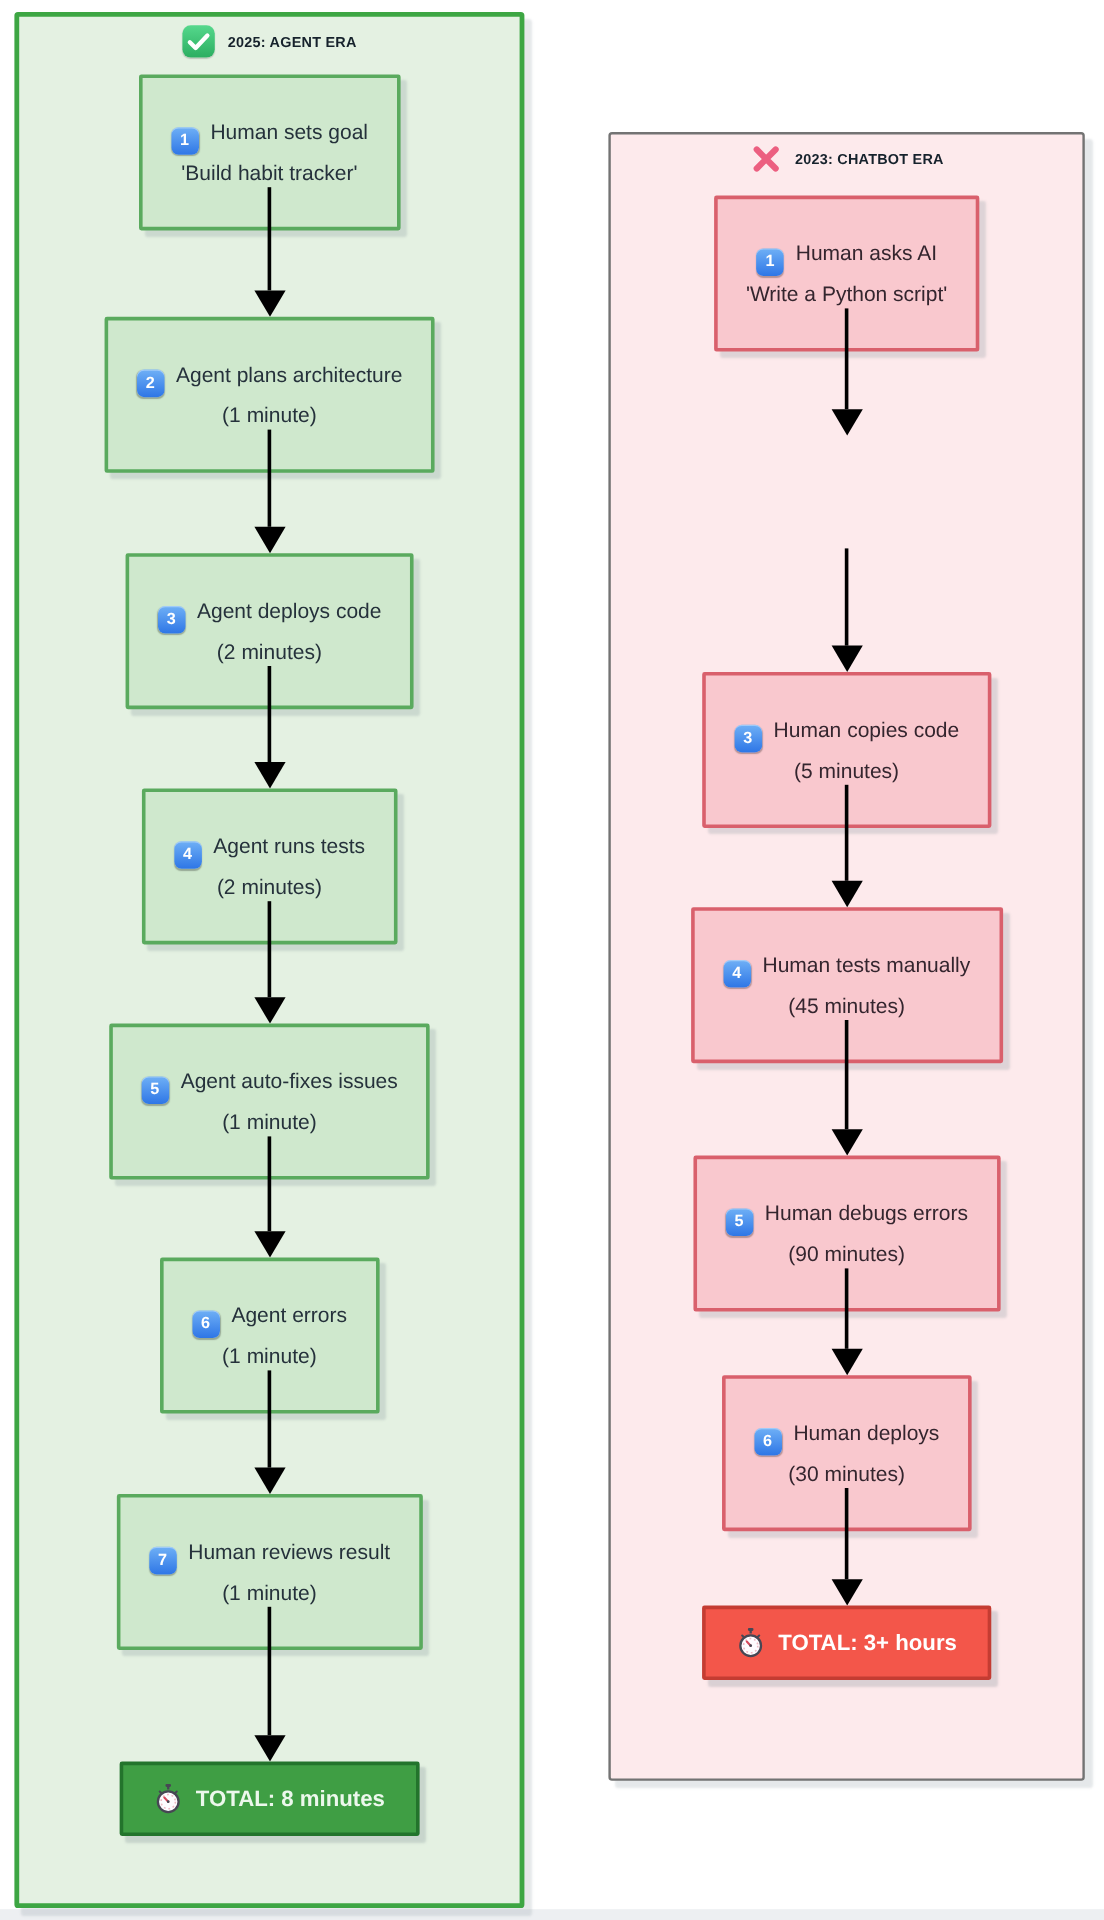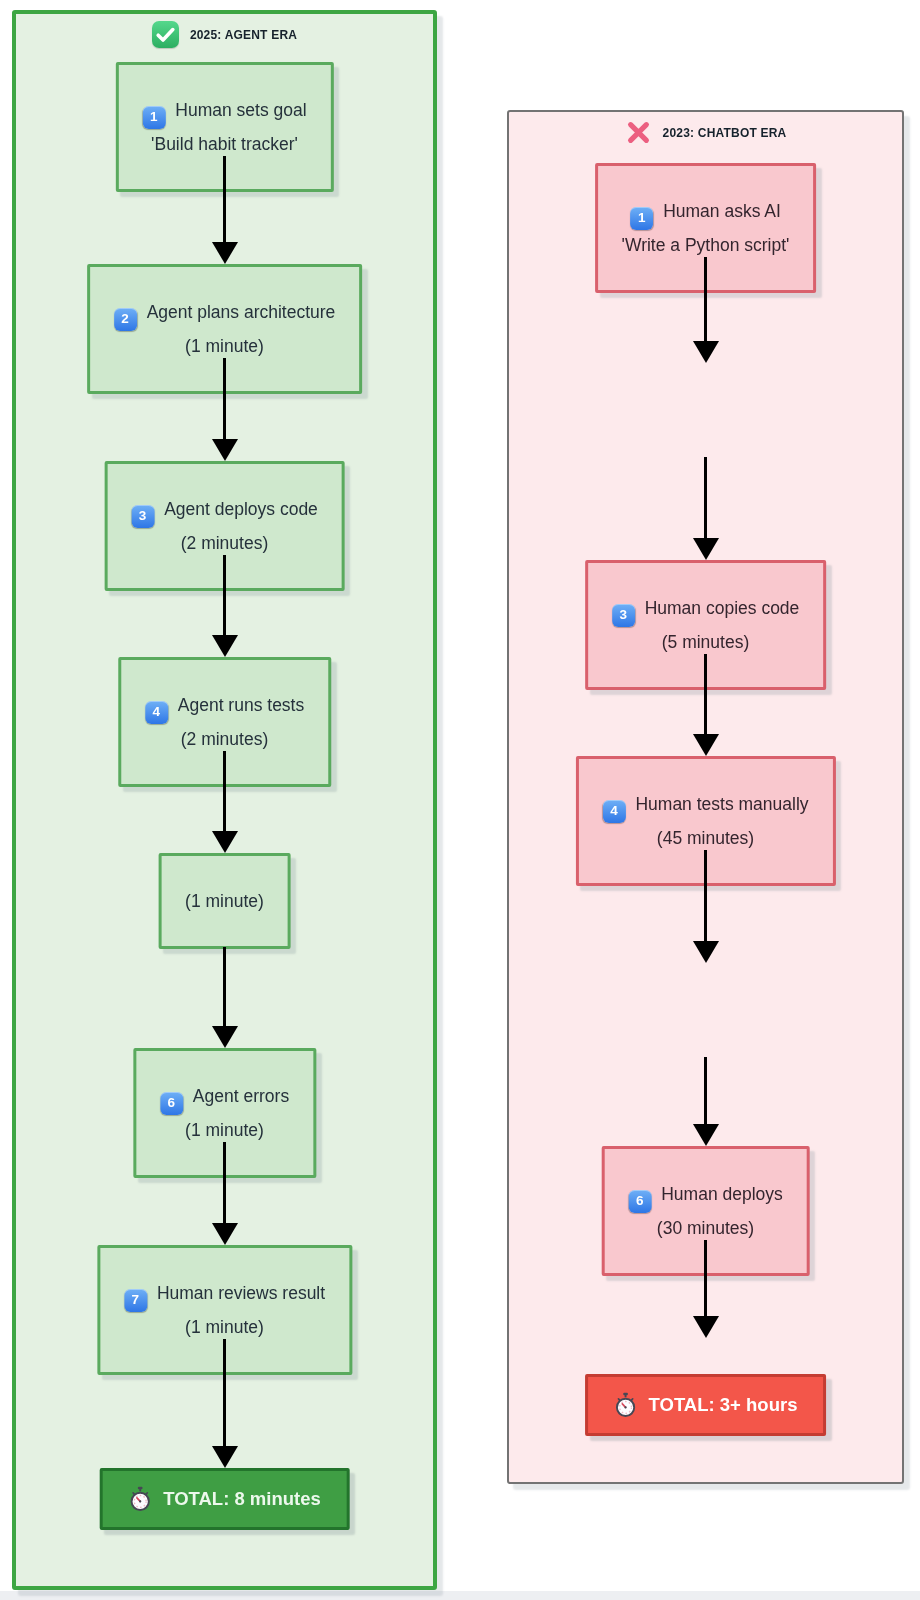--- a/index.html
+++ b/index.html
@@ -47,21 +47,21 @@
   .arrow .shaft{width:3.5px;background:#000;flex:1;}
   .arrow .head{width:0;height:0;border-left:13px solid transparent;border-right:13px solid transparent;border-top:22px solid #000;}
 
   .total{
     position:absolute;left:50%;transform:translateX(-50%);
     display:flex;align-items:center;gap:12px;white-space:nowrap;
     padding:15px 26px;font-size:18.5px;font-weight:600;border-radius:2px;
     box-shadow:5px 5px 2px rgba(115,130,140,0.25);
   }
   .panel.left .total{background:#3f9e44;border:3px solid #23742c;color:#ecf8ec;text-align:center;}
-  .panel.right .total{background:#f3564a;border:3px solid #c43c32;color:#ffffff;margin-top:36px;}
+  .panel.right .total{background:#f3564a;border:3px solid #c43c32;color:#ffffff;}
 </style>
 </head>
 <body>
 
 <div class="bottom-strip"></div>
 
 <section class="panel left">
   <div class="panel-title">
     <span class="icon check">
       <svg width="27" height="27" viewBox="0 0 24 24">
@@ -101,20 +101,21 @@
   <div class="node" style="top:643px">
     <div><span class="badge">4</span><span>Agent runs tests</span></div>
     <div>(2 minutes)</div>
   </div>
   <div class="arrow" style="top:737px;height:102px">
       <div class="shaft"></div>
       <div class="head"></div>
     </div>
 
   <div class="node" style="top:839px">
+    <div><span class="badge">5</span><span>Agent auto-fixes issues</span></div>
     <div>(1 minute)</div>
   </div>
   <div class="arrow" style="top:933px;height:101px">
       <div class="shaft"></div>
       <div class="head"></div>
     </div>
 
   <div class="node" style="top:1034px">
     <div><span class="badge">6</span><span>Agent errors</span></div>
     <div>(1 minute)</div>
@@ -185,20 +186,24 @@
 
   <div class="node" style="top:644px">
     <div><span class="badge">4</span><span>Human tests manually</span></div>
     <div>(45 minutes)</div>
   </div>
   <div class="arrow" style="top:738px;height:113px">
       <div class="shaft"></div>
       <div class="head"></div>
     </div>
 
+  <div class="node" style="top:851px">
+    <div><span class="badge">5</span><span>Human debugs errors</span></div>
+    <div>(90 minutes)</div>
+  </div>
   <div class="arrow" style="top:945px;height:89px">
       <div class="shaft"></div>
       <div class="head"></div>
     </div>
 
   <div class="node" style="top:1034px">
     <div><span class="badge">6</span><span>Human deploys</span></div>
     <div>(30 minutes)</div>
   </div>
   <div class="arrow" style="top:1128px;height:98px">

